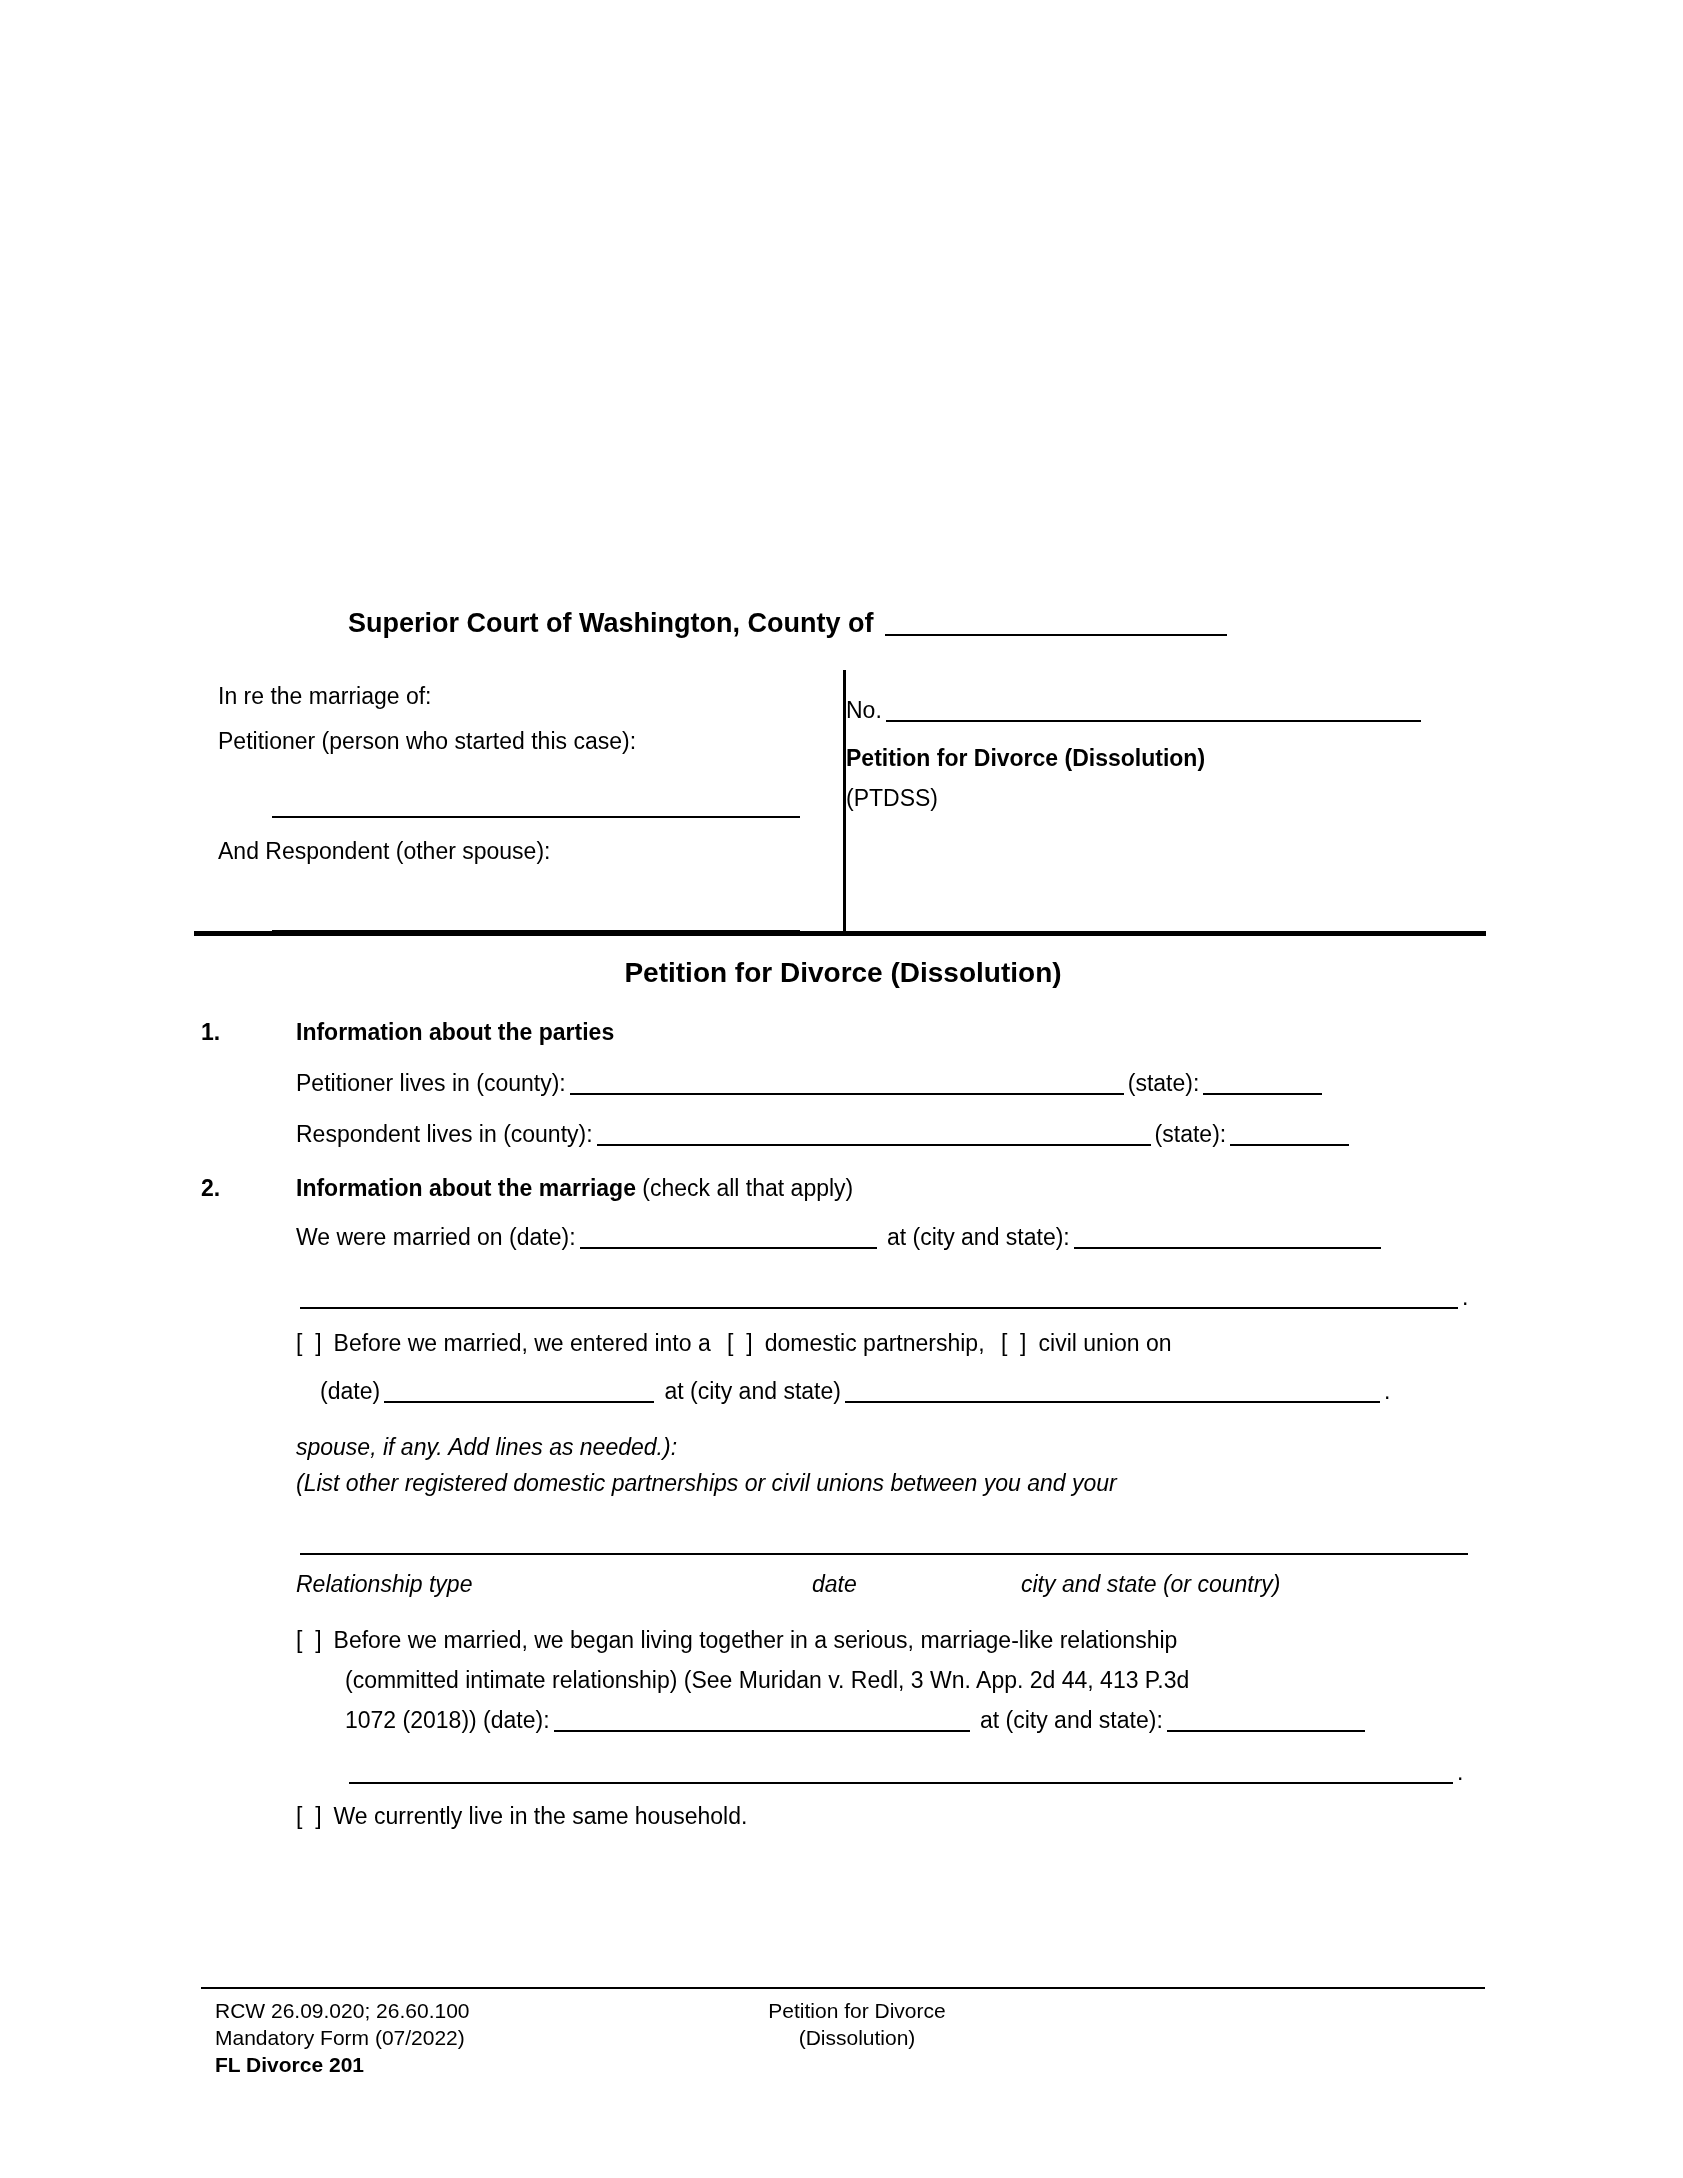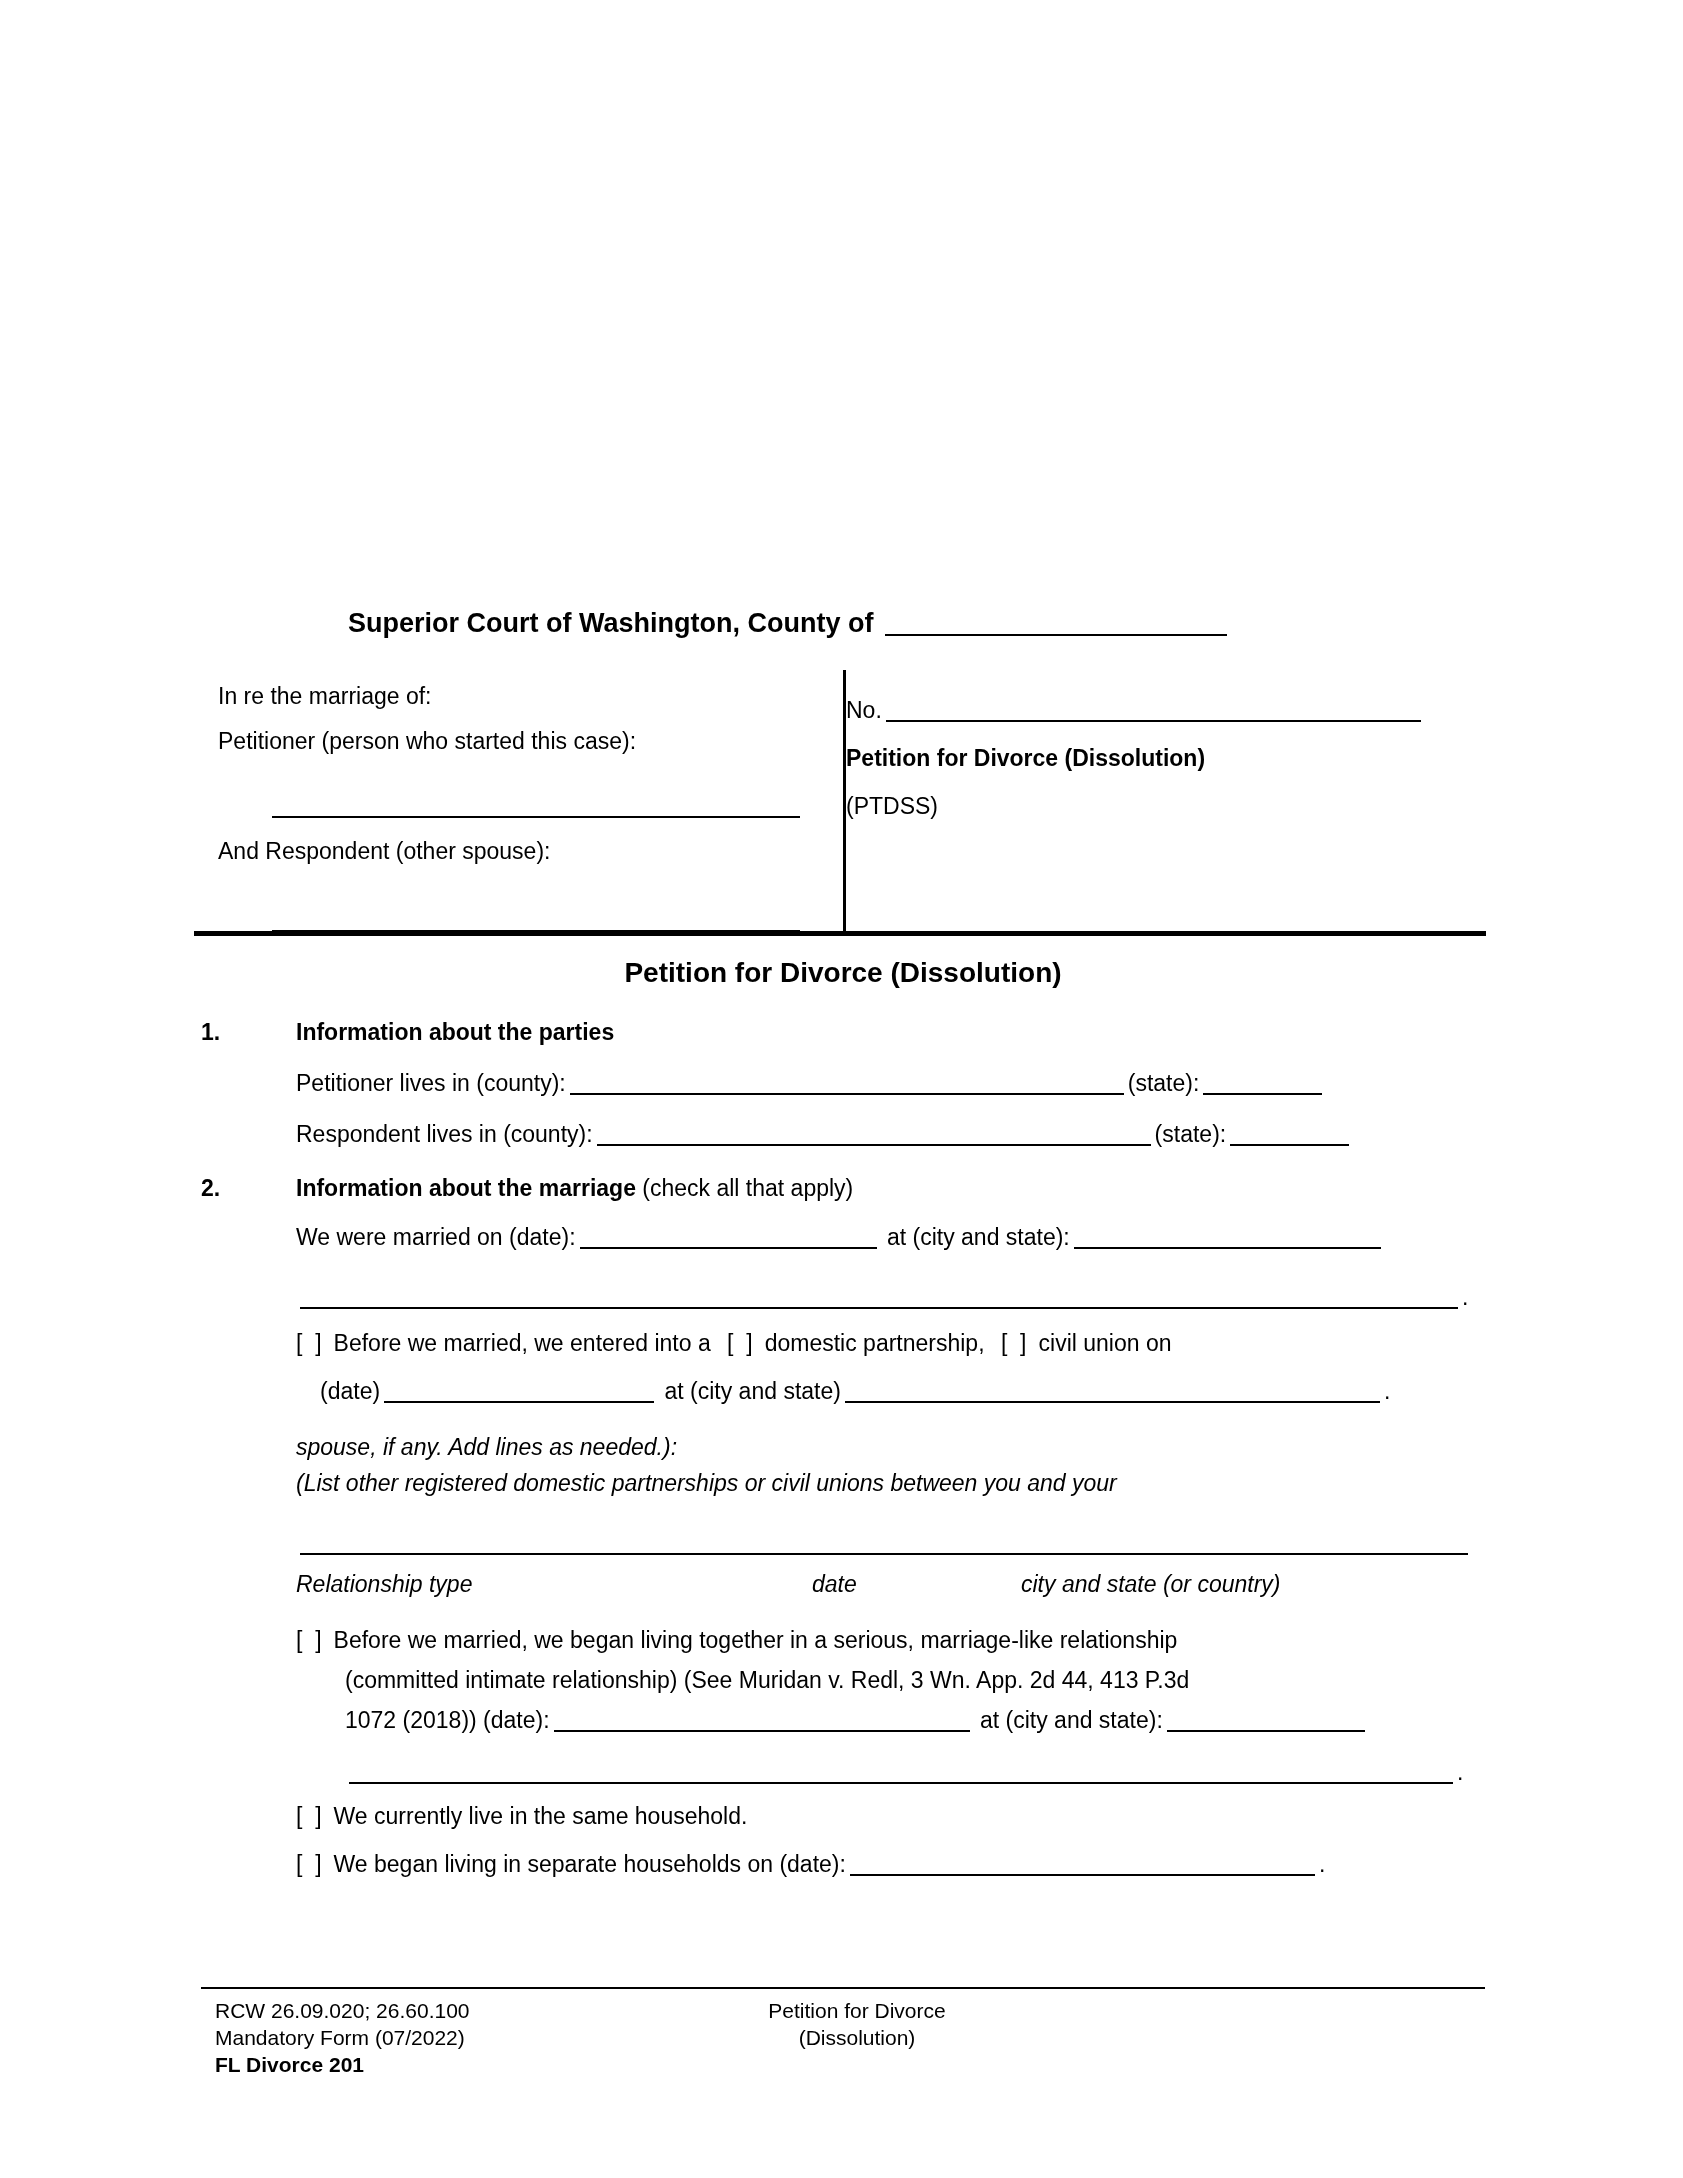--- a/index.html
+++ b/index.html
@@ -17,21 +17,21 @@
   .court-title { margin-left:147px; font-size:27px; font-weight:bold; line-height:34px; white-space:nowrap; }
   .caption { display:flex; margin-top:30px; height:261px; }
   .cap-left { width:642px; padding-left:17px; padding-top:10px; line-height:30px; }
   .cap-right { flex:1; border-left:3px solid #000; padding-top:24px; line-height:30px; }
   .pet { margin-top:13px; }
   .br1 { margin-top:34px; }
   .resp { margin-top:14px; }
   .br2 { margin-top:38px; }
   .cap-blank { margin-left:54px; }
   .ft { margin-top:16px; font-weight:bold; }
-  .fc { margin-top:16px; }
+  .fc { margin-top:8px; }
   .thick-rule { height:5px; background:#000; margin-left:-7px; width:1292px; }
   .main-title { text-align:center; font-size:28px; font-weight:bold; margin-top:20px; line-height:34px; }
   .section { display:flex; }
   .s1 { margin-top:26px; }
   .s2 { margin-top:22px; }
   .sec-num { width:95px; flex:none; font-weight:bold; line-height:32px; }
   .sec-body { width:1189px; flex:none; }
   .row { line-height:32px; white-space:nowrap; }
   .sec-heading { line-height:32px; font-weight:bold; white-space:nowrap; }
   .mt12{margin-top:12px}.mt14{margin-top:14px}.mt16{margin-top:16px}.mt17{margin-top:17px}
@@ -115,21 +115,20 @@
         </div>
 
         <div class="mt16">
           <p class="cir-line"><span class="cb">[  ]</span><span>Before we married, we began living together in a serious, marriage-like relationship</span></p>
           <p class="cir-line ind"><span>(committed intimate relationship) (</span><span class="i">See Muridan v. Redl</span><span>, 3 Wn. App. 2d 44, 413 P.3d</span></p>
           <p class="cir-line ind"><span>1072 (2018)) </span><span class="i">(date):</span><span class="blank w420"></span><span> at </span><span class="i">(city and state):</span><span class="blank w200"></span></p>
         </div>
         <p class="row mt16 ind"><span class="blank w1115"></span><span>.</span></p>
 
         <p class="row mt12"><span class="cb">[  ]</span><span>We currently live in the same household.</span></p>
-        <p class="row mt16"><span class="cb">[  ]</span><span>We began living in separate households on </span><span class="i">(date):</span><span class="blank w470"></span><span>.</span></p>
       </div>
     </div>
 
   </div>
 
   <div class="footer">
     <div class="footer-rule"></div>
     <div class="footer-body">
       <div class="f-center">
         <div>Petition for Divorce</div>

